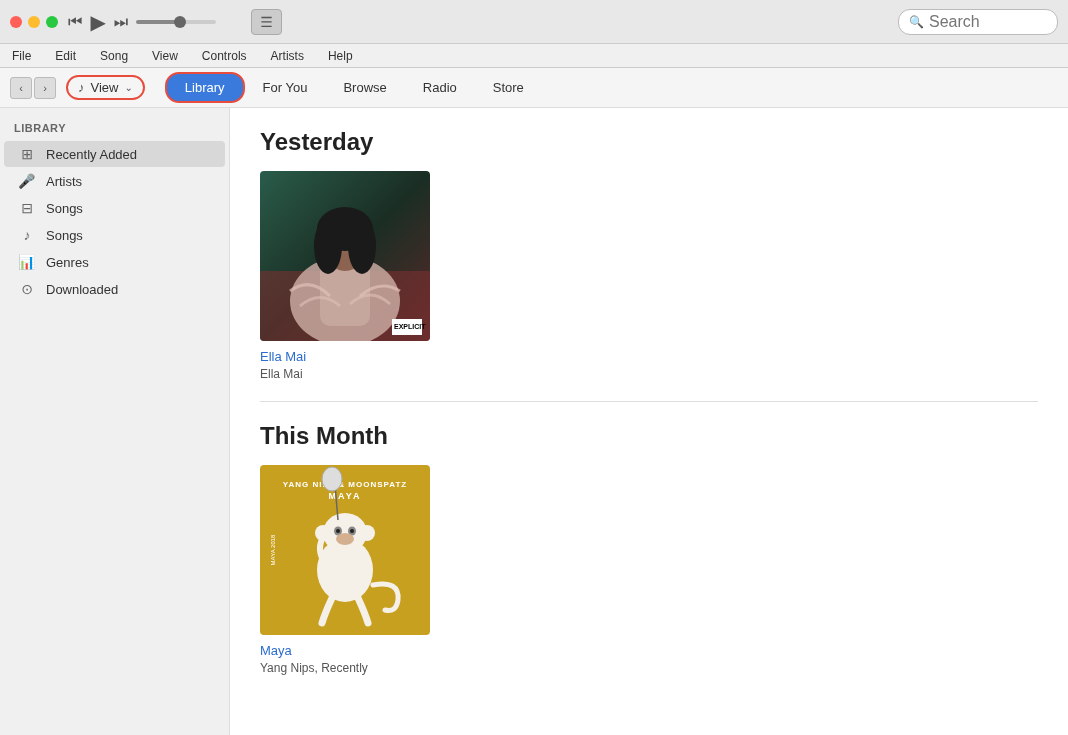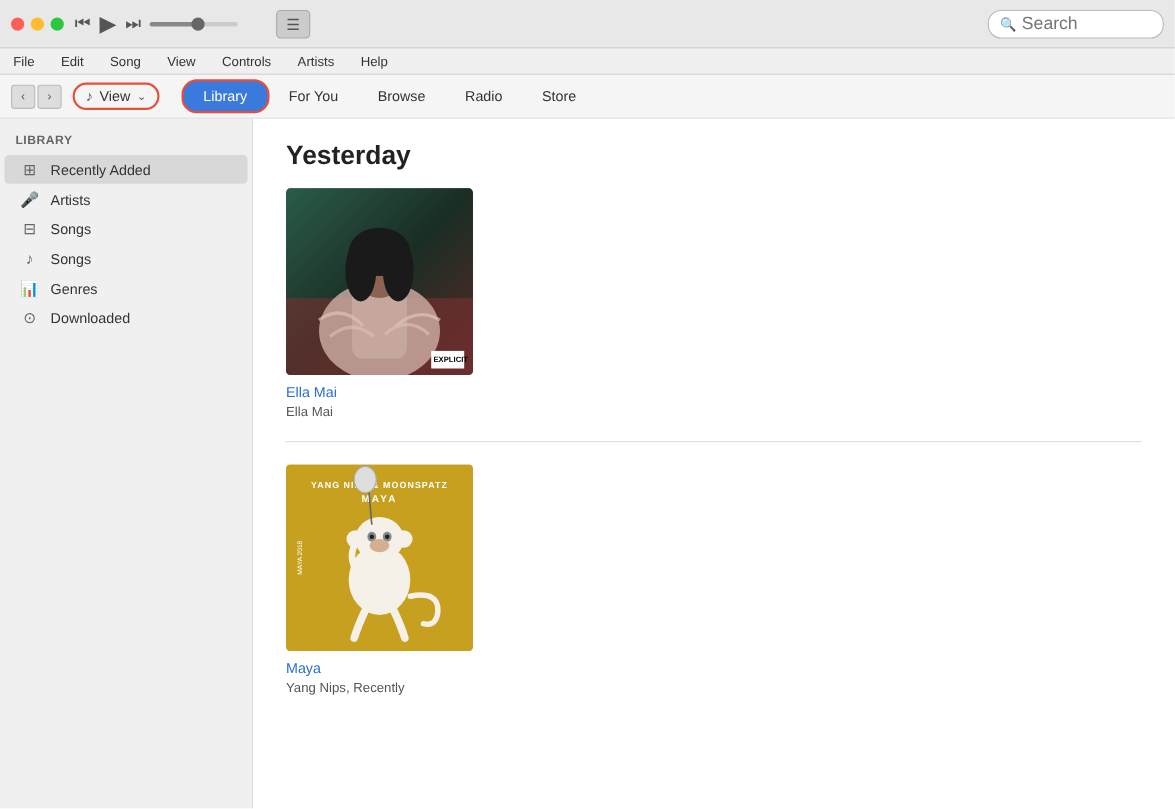--- a/index.html
+++ b/index.html
@@ -412,20 +412,21 @@
             <text x="134" y="158" font-size="7" font-weight="bold" fill="black">EXPLICIT</text>
           </svg>
         </div>
         <div class="album-title">Ella Mai</div>
         <div class="album-artist">Ella Mai</div>
       </div>
     </div>
 
     <hr class="section-divider">
 
+    <div class="section-heading">This Month</div>
     <div class="album-grid">
       <div class="album-card">
         <div class="album-cover">
           
           <svg width="170" height="170" viewBox="0 0 170 170">
             <rect width="170" height="170" fill="#c8a020"></rect>
 
             <text x="85" y="22" text-anchor="middle" font-size="8" font-weight="bold" fill="white" letter-spacing="1">YANG NIPS &amp; MOONSPATZ</text>
             <text x="85" y="34" text-anchor="middle" font-size="9" font-weight="bold" fill="white" letter-spacing="2">MAYA</text>
 

